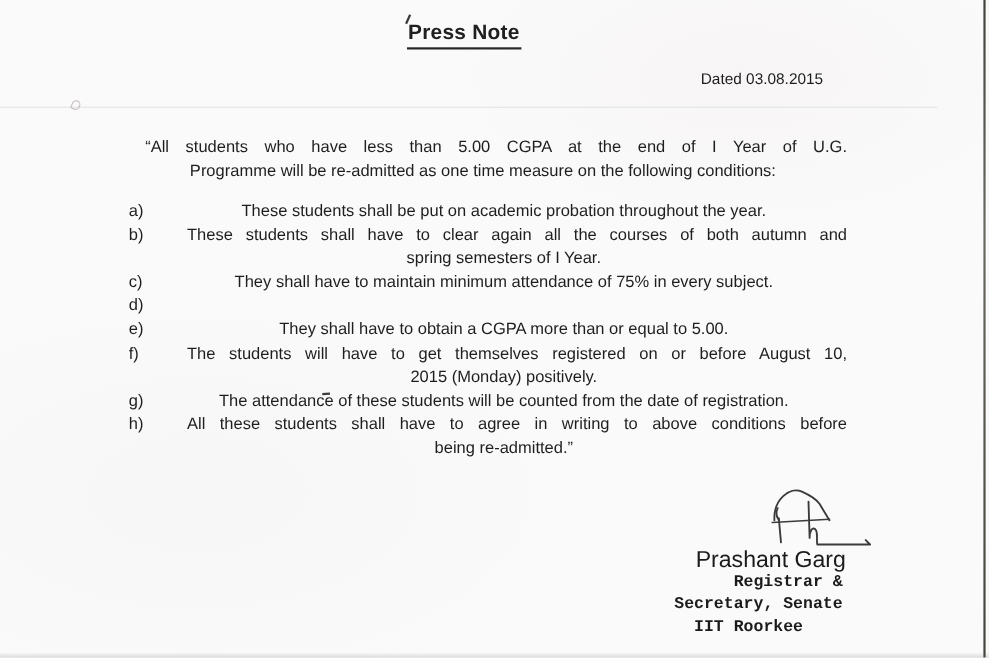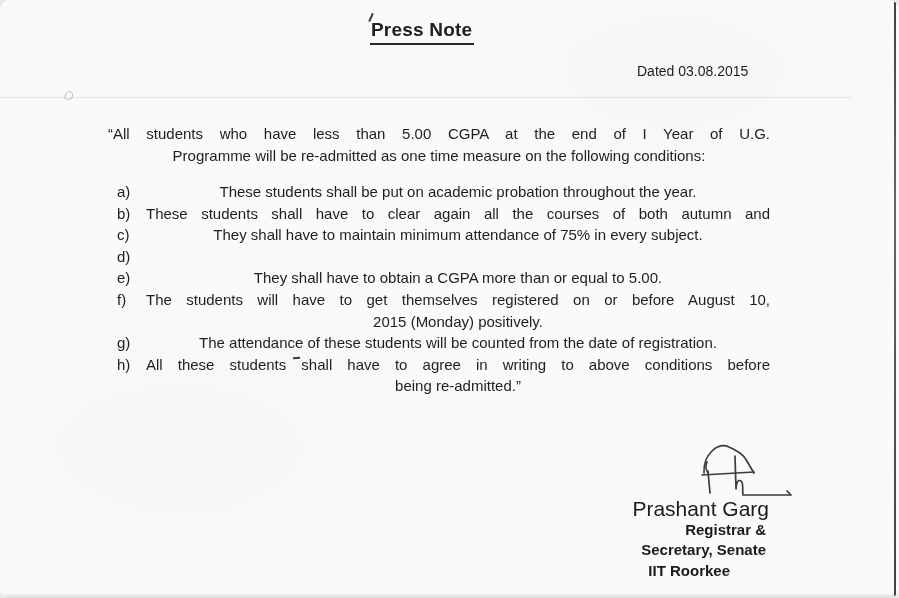--- a/index.html
+++ b/index.html
@@ -13,21 +13,20 @@
     position: relative;
     width: 899px;
     height: 598px;
     margin: 0 auto;
     overflow: hidden;
     background:
       radial-gradient(ellipse 400px 200px at 75% 12%, rgba(214,205,204,0.10), rgba(0,0,0,0) 70%),
       radial-gradient(ellipse 500px 260px at 20% 75%, rgba(205,205,200,0.08), rgba(0,0,0,0) 70%),
       #fbfafa;
     color: #202020;
-    border-radius: 10px;
   }
 
   
   .title {
     position: absolute;
     left: 370px;
     top: 19px;
     font-size: 19px;
     font-weight: bold;
     letter-spacing: 0.2px;
@@ -79,39 +78,40 @@
     flex: none;
     width: 38px;
     padding-left: 9px;
     box-sizing: border-box;
   }
   .cond-text { width: 624px; }
 
   .jline {
     text-align: justify;
     text-align-last: justify;
+    margin-left: 24px;
   }
   .nline { text-align: center; }
 
   
   .sig-svg {
     position: absolute;
     left: 698px;
     top: 440px;
   }
   .sig-block {
     position: absolute;
     left: 600px;
     top: 499px;
     width: 170px;
     line-height: 20.6px;
     text-align: right;
   }
   .sig-name { font-size: 21px; font-weight: 400; padding-right: 1px; color: #1b1b1b; }
-  .sig-role { font-size: 15px; font-weight: 700; color: #1b1b1b; }
+  .sig-role { font-size: 15px; font-weight: 700; color: #1b1b1b; font-family: Liberation Mono, monospace; }
   .sig-role.r0 { padding-right: 4px; }
   .sig-role.r1 { padding-right: 4px; }
   .sig-role.r2 { padding-right: 40px; }
 
   
   .scan-hline {
     position: absolute;
     left: 0;
     top: 97px;
     width: 852px;
@@ -176,20 +176,21 @@
       <div class="cond-label">a)</div>
       <div class="cond-text">
         <div class="nline">These students shall be put on academic probation throughout the year.</div>
       </div>
     </div>
 
     <div class="cond-row">
       <div class="cond-label">b)</div>
       <div class="cond-text">
         <div class="jline">These students shall have to clear again all the courses of both autumn and</div>
+        <div class="nline">spring semesters of I Year.</div>
       </div>
     </div>
 
     <div class="cond-row">
       <div class="cond-label">c)</div>
       <div class="cond-text">
         <div class="nline">They shall have to maintain minimum attendance of 75% in every subject.</div>
       </div>
     </div>
 

